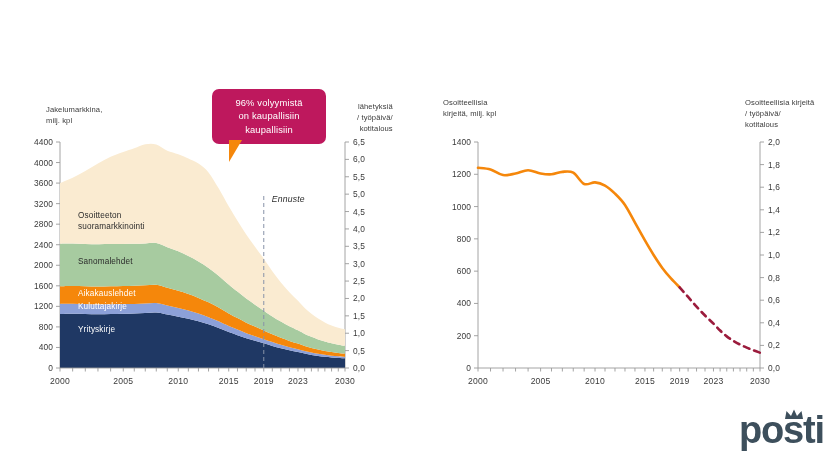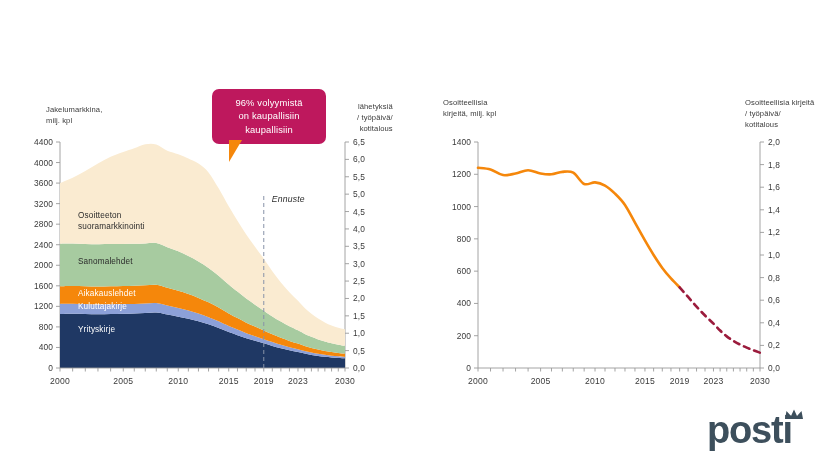--- a/index.html
+++ b/index.html
@@ -49,21 +49,21 @@
     width:0;height:0;
     border-left:13px solid #F5870B;
     border-right:13px solid transparent;
     border-bottom:22px solid transparent;
   }
 
   .logo{position:absolute;left:707px;top:411px;}
   .logo-text{
     font-family:"Liberation Sans",sans-serif;
     font-size:38px;font-weight:700;color:#3d4f5c;
-    letter-spacing:-1.2px;line-height:1;
+    letter-spacing:-1.2px;line-height:1;margin-left:32px;
   }
 </style>
 </head>
 <body>
 
 <div id="slide">
 
 
   <div class="axis-title at-l1">Jakelumarkkina,
 milj. kpl</div>

